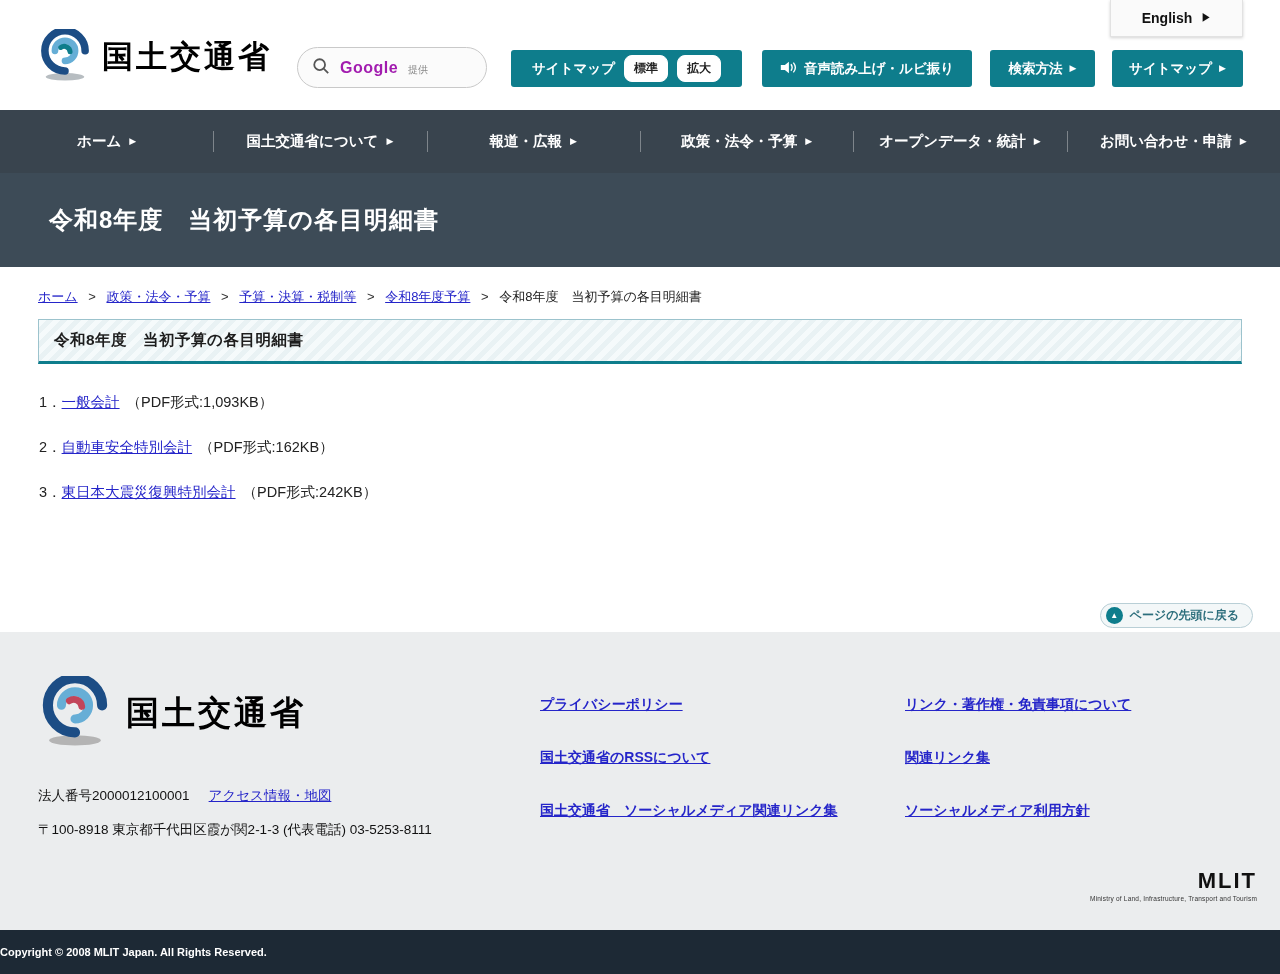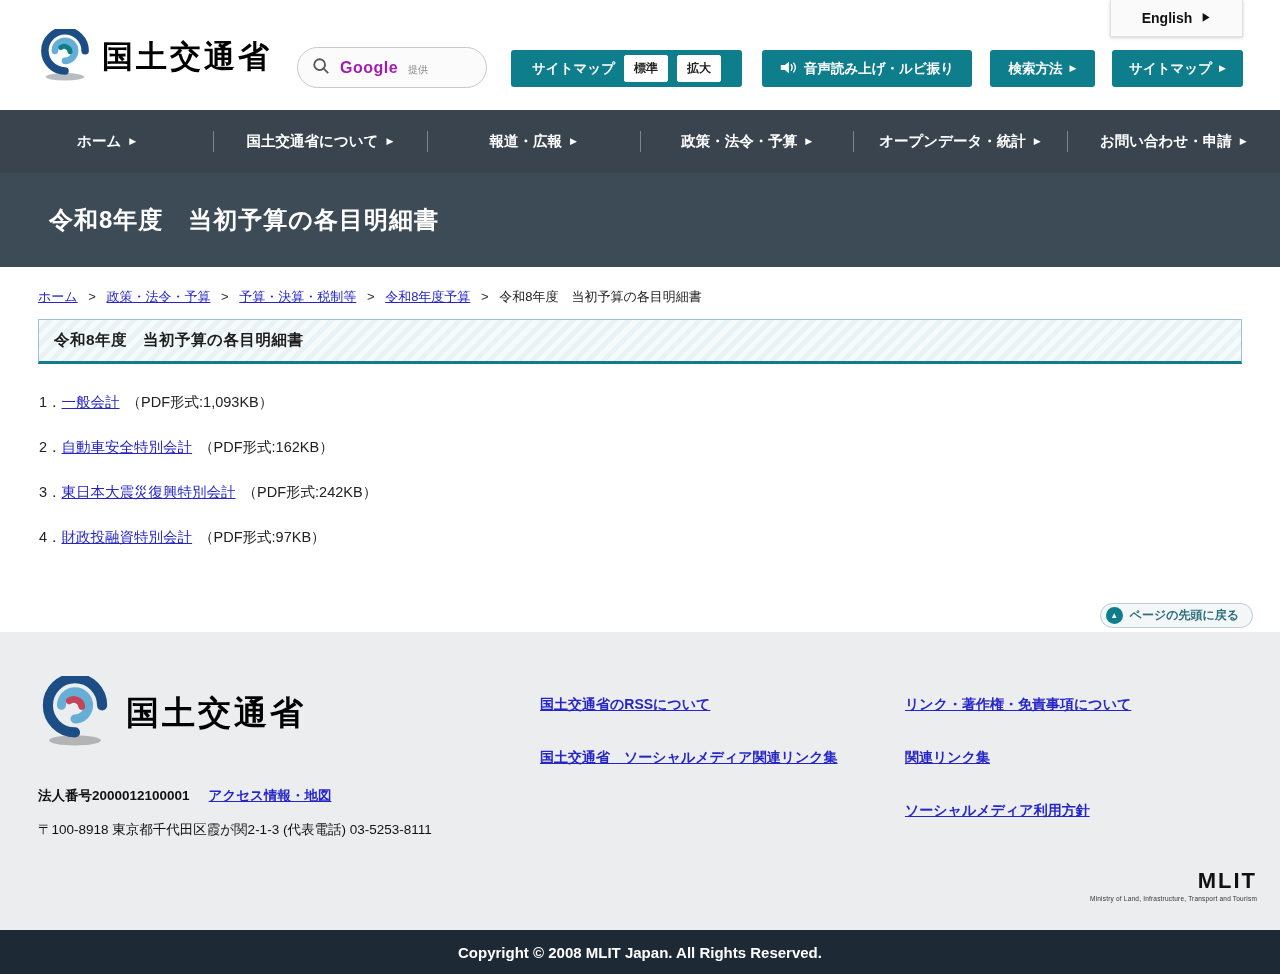--- a/index.html
+++ b/index.html
@@ -26,21 +26,21 @@
     display:flex; align-items:center; padding:0 14px; gap:10px; cursor:text; }
   .g-name { font-size:16px; font-weight:700; color:#a21caf; letter-spacing:.5px; }
   .g-note { font-size:10px; color:#8a8a8a; padding-top:4px; }
 
   .tool { position:absolute; top:50px; height:37px; background:#0e7d8c; color:#fff;
     border:none; border-radius:3px; display:flex; align-items:center; justify-content:center;
     gap:7px; font-size:13.5px; font-weight:700; cursor:pointer;
     font-family:"Liberation Sans","DejaVu Sans",sans-serif; }
   .tool .tri { color:#fff; font-size:9px; }
   .textsize { left:511px; width:231px; cursor:default; gap:9px; }
-  .ts-btn { background:#fff; color:#222; border:1px solid #fff; border-radius:2px;
+  .ts-btn { background:#fff; color:#222; border:1px solid #fff; border-radius:8px;
     font-size:12px; font-weight:700; padding:4px 9px; cursor:pointer;
     font-family:"Liberation Sans","DejaVu Sans",sans-serif; }
   .audio   { left:762px;  width:210px; }
   .method  { left:990px;  width:105px; }
   .sitemap { left:1112px; width:131px; }
 
   
   .mainnav { height:63px; background:#39444e; display:flex; }
   .nav-item { flex:1; display:flex; align-items:center; justify-content:center; gap:8px;
     color:#fff; font-size:14.5px; font-weight:700; text-decoration:none; position:relative; cursor:pointer; }
@@ -73,35 +73,35 @@
     font-size:12px; font-weight:700; color:#2c6e7c; cursor:pointer;
     font-family:"Liberation Sans","DejaVu Sans",sans-serif; }
   .btt-circle { width:17px; height:17px; border-radius:50%; background:#0e7d8c; color:#fff;
     display:flex; align-items:center; justify-content:center; }
   .btt-arrow { font-size:8px; line-height:1; }
 
   
   .footer { position:relative; height:298px; background:#ebedee; }
   .f-brand { position:absolute; left:38px; top:44px; display:flex; align-items:center; gap:14px; }
   .f-brand-text { font-size:33px; font-weight:700; letter-spacing:3px; color:#000; }
-  .f-corp { position:absolute; left:38px; top:155px; font-size:13.5px; font-weight:700;
+  .f-corp { position:absolute; left:38px; top:155px; font-size:13.5px; font-weight:400;
     display:flex; gap:19px; align-items:baseline; color:#111; }
   .f-corp a { color:#2525c9; text-decoration:underline; cursor:pointer; }
   .f-address { position:absolute; left:38px; top:189px; font-size:13.5px; color:#111; }
   .f-col1 { position:absolute; left:540px; top:64px; }
   .f-col2 { position:absolute; left:905px; top:64px; }
   .f-link { display:block; margin-bottom:35px; color:#2525c9; font-size:14px; font-weight:700;
     text-decoration:underline; cursor:pointer; }
   .mlit-mark { position:absolute; right:23px; top:238px; text-align:right; }
   .mlit-word { font-size:22px; font-weight:700; letter-spacing:2px; color:#111; line-height:1; }
   .mlit-caption { font-size:6.5px; color:#333; margin-top:3px; letter-spacing:.2px; }
 
   
-  .copybar { height:44px; background:#1d2935; display:flex; align-items:center; justify-content:center;
-    color:#fff; font-size:15px; font-weight:700; }
+  .copybar { height:44px; background:#1d2935; display:flex; align-items:center; 
+    color:#fff; font-size:11px; font-weight:700; }
 </style>
 </head>
 <body>
 
 <div class="page">
 
   <header class="topbar">
 
     <button class="english-btn">
       <span>English</span>
@@ -211,23 +211,20 @@
     <ol class="pdf-list">
       <li class="pdf-item">
         <span>1．</span><a class="pdf-link">一般会計</a><span class="meta">（PDF形式:1,093KB）</span>
       </li>
       <li class="pdf-item">
         <span>2．</span><a class="pdf-link">自動車安全特別会計</a><span class="meta">（PDF形式:162KB）</span>
       </li>
       <li class="pdf-item">
         <span>3．</span><a class="pdf-link">東日本大震災復興特別会計</a><span class="meta">（PDF形式:242KB）</span>
       </li>
-      <li class="pdf-item">
-        <span>4．</span><a class="pdf-link">財政投融資特別会計</a><span class="meta">（PDF形式:97KB）</span>
-      </li>
     </ol>
 
     <button class="back-to-top">
       <span class="btt-circle">
         <span class="btt-arrow">▲</span>
       </span>
       <span>ページの先頭に戻る</span>
     </button>
   </main>
 
@@ -246,20 +243,21 @@
     </div>
 
     <div class="f-corp">
       <span>法人番号2000012100001</span>
       <a>アクセス情報・地図</a>
     </div>
 
     <div class="f-address">〒100-8918 東京都千代田区霞が関2-1-3 (代表電話) 03-5253-8111</div>
 
     <div class="f-col1">
+      <a class="f-link">プライバシーポリシー</a>
       <a class="f-link">国土交通省のRSSについて</a>
       <a class="f-link">国土交通省　ソーシャルメディア関連リンク集</a>
     </div>
 
     <div class="f-col2">
       <a class="f-link">リンク・著作権・免責事項について</a>
       <a class="f-link">関連リンク集</a>
       <a class="f-link">ソーシャルメディア利用方針</a>
     </div>
 

